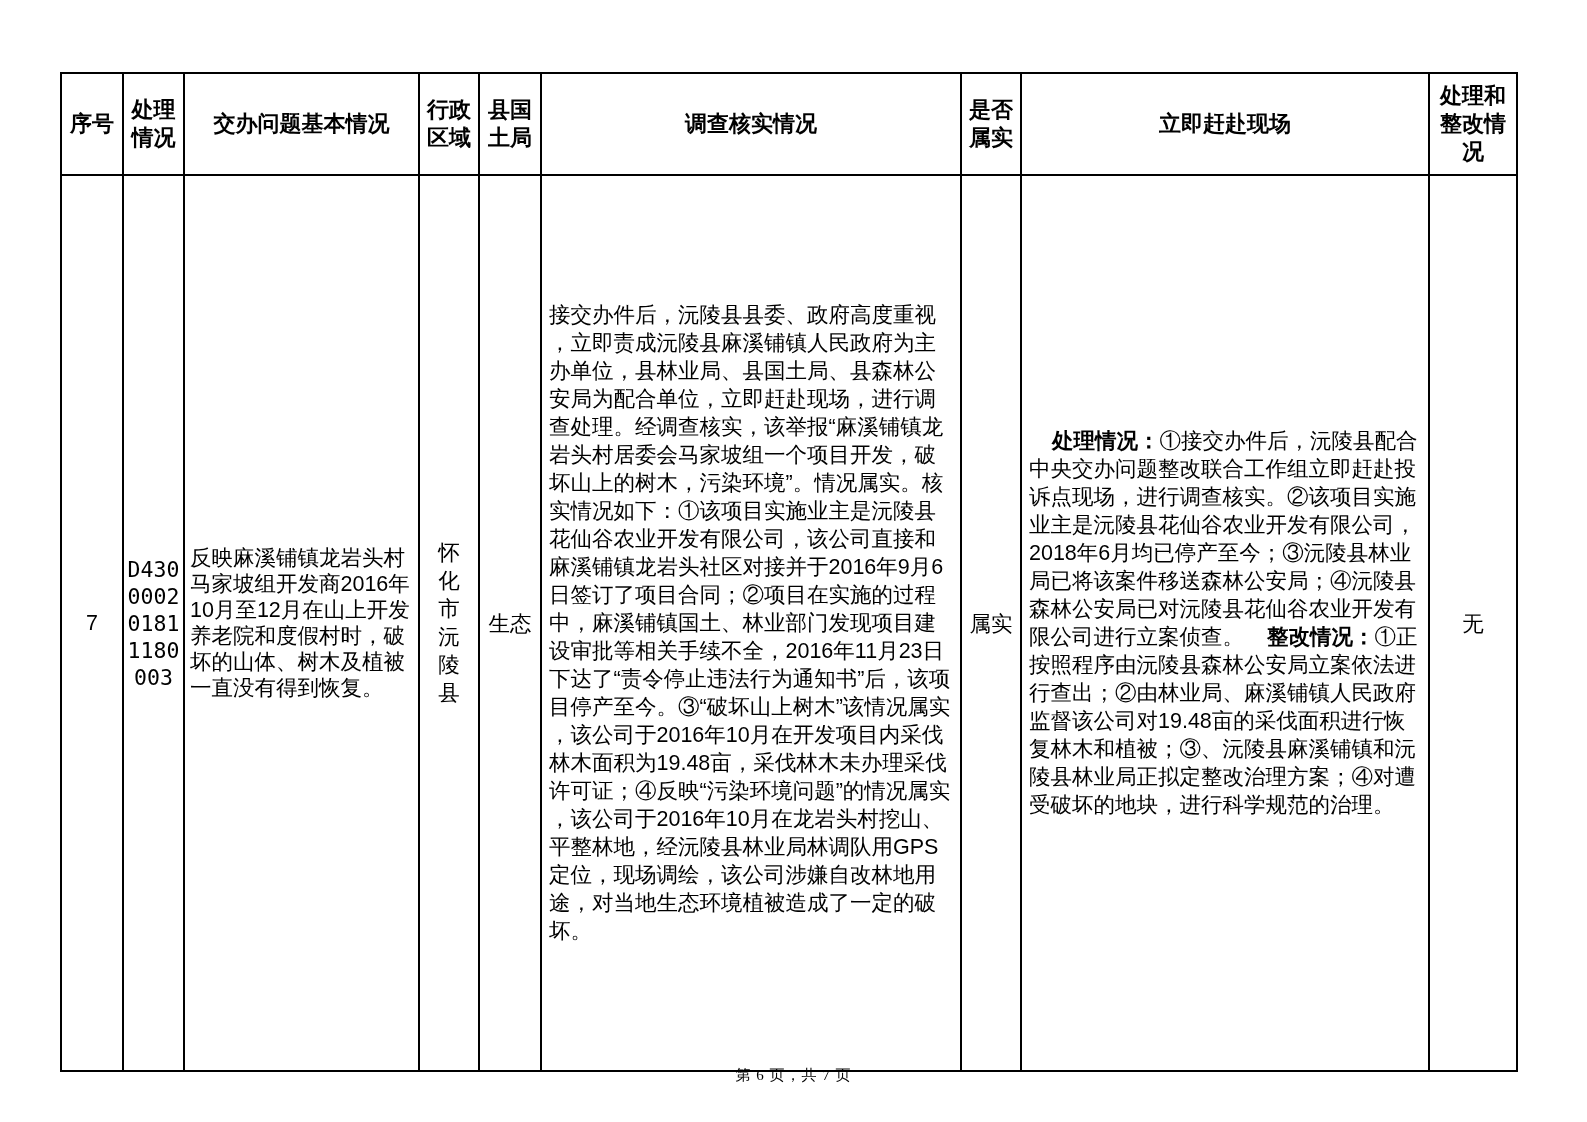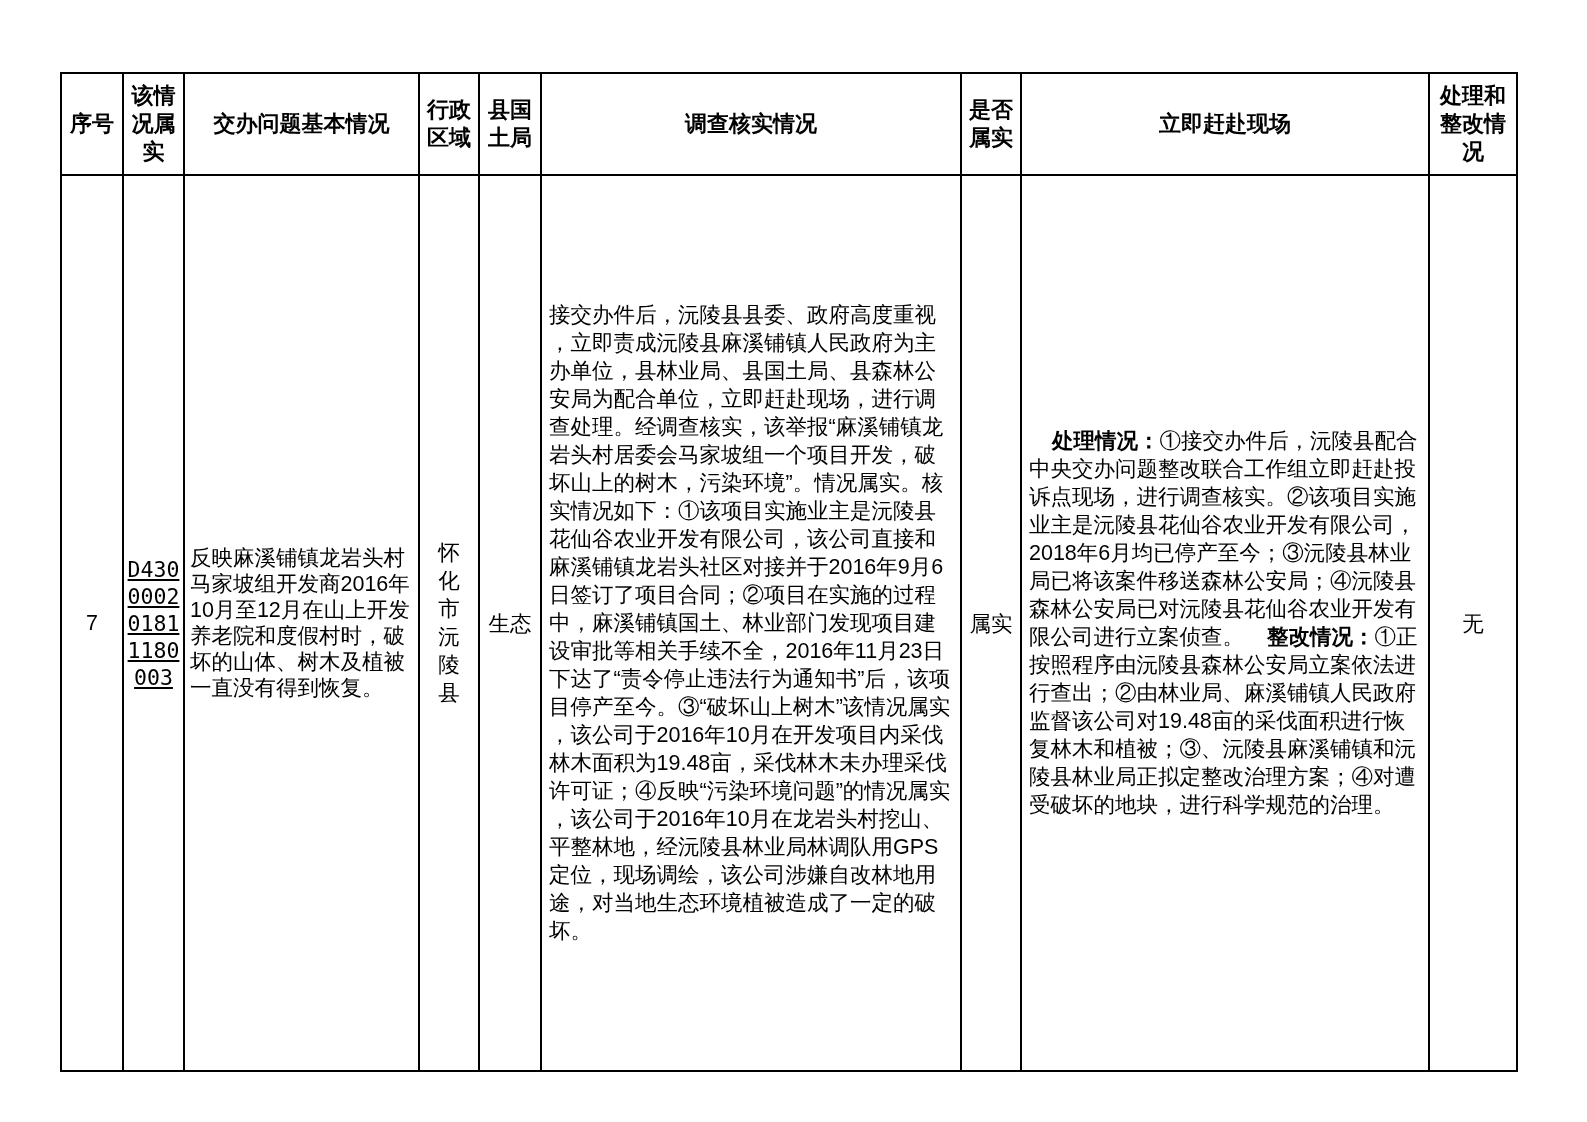--- a/index.html
+++ b/index.html
@@ -44,21 +44,20 @@
   .cell-center { text-align: center; }
   .cell-serial { font-size: 22px; }
   .cell-case {
     font-family: "DejaVu Sans Mono", monospace;
     font-size: 20px;
     line-height: 27px;
     text-align: center;
     padding: 0 3px;
     word-break: break-all;
     line-break: anywhere;
-    text-decoration: underline;
   }
   .cell-problem {
     text-align: left;
     padding: 0 5px;
     line-height: 26px;
     word-break: break-all;
     line-break: anywhere;
   }
   .cell-region {
     text-align: center;
@@ -100,21 +99,21 @@
       <col style="width:60px">
       <col style="width:62px">
       <col style="width:420px">
       <col style="width:60px">
       <col style="width:408px">
       <col style="width:88px">
     </colgroup>
     <thead>
       <tr>
         <th>序号</th>
-        <th>该情况属实</th>
+        <th>处理情况</th>
         <th>交办问题基本情况</th>
         <th>行政区域</th>
         <th>县国土局</th>
         <th>调查核实情况</th>
         <th>是否属实</th>
         <th>立即赶赴现场</th>
         <th>处理和整改情况</th>
       </tr>
     </thead>
     <tbody>
@@ -125,14 +124,15 @@
         <td class="cell-region">怀化市沅陵县</td>
         <td class="cell-center">生态</td>
         <td class="cell-longtext">接交办件后，沅陵县县委、政府高度重视，立即责成沅陵县麻溪铺镇人民政府为主办单位，县林业局、县国土局、县森林公安局为配合单位，立即赶赴现场，进行调查处理。经调查核实，该举报“麻溪铺镇龙岩头村居委会马家坡组一个项目开发，破坏山上的树木，污染环境”。情况属实。核实情况如下：①该项目实施业主是沅陵县花仙谷农业开发有限公司，该公司直接和麻溪铺镇龙岩头社区对接并于2016年9月6日签订了项目合同；②项目在实施的过程中，麻溪铺镇国土、林业部门发现项目建设审批等相关手续不全，2016年11月23日下达了“责令停止违法行为通知书”后，该项目停产至今。③“破坏山上树木”该情况属实，该公司于2016年10月在开发项目内采伐林木面积为19.48亩，采伐林木未办理采伐许可证；④反映“污染环境问题”的情况属实，该公司于2016年10月在龙岩头村挖山、平整林地，经沅陵县林业局林调队用GPS定位，现场调绘，该公司涉嫌自改林地用途，对当地生态环境植被造成了一定的破坏。</td>
         <td class="cell-center">属实</td>
         <td class="cell-longtext"><span class="seg-bold">处理情况：</span><span>①接交办件后，沅陵县配合中央交办问题整改联合工作组立即赶赴投诉点现场，进行调查核实。②该项目实施业主是沅陵县花仙谷农业开发有限公司，2018年6月均已停产至今；③沅陵县林业局已将该案件移送森林公安局；④沅陵县森林公安局已对沅陵县花仙谷农业开发有限公司进行立案侦查。</span><span class="seg-bold">整改情况：</span><span>①正按照程序由沅陵县森林公安局立案依法进行查出；②由林业局、麻溪铺镇人民政府监督该公司对19.48亩的采伐面积进行恢复林木和植被；③、沅陵县麻溪铺镇和沅陵县林业局正拟定整改治理方案；④对遭受破坏的地块，进行科学规范的治理。</span></td>
         <td class="cell-center">无</td>
       </tr>
     </tbody>
   </table>
 
+  <div class="page-footer">第 6 页，共 7 页</div>
 
 </div>
 
 </body></html>

